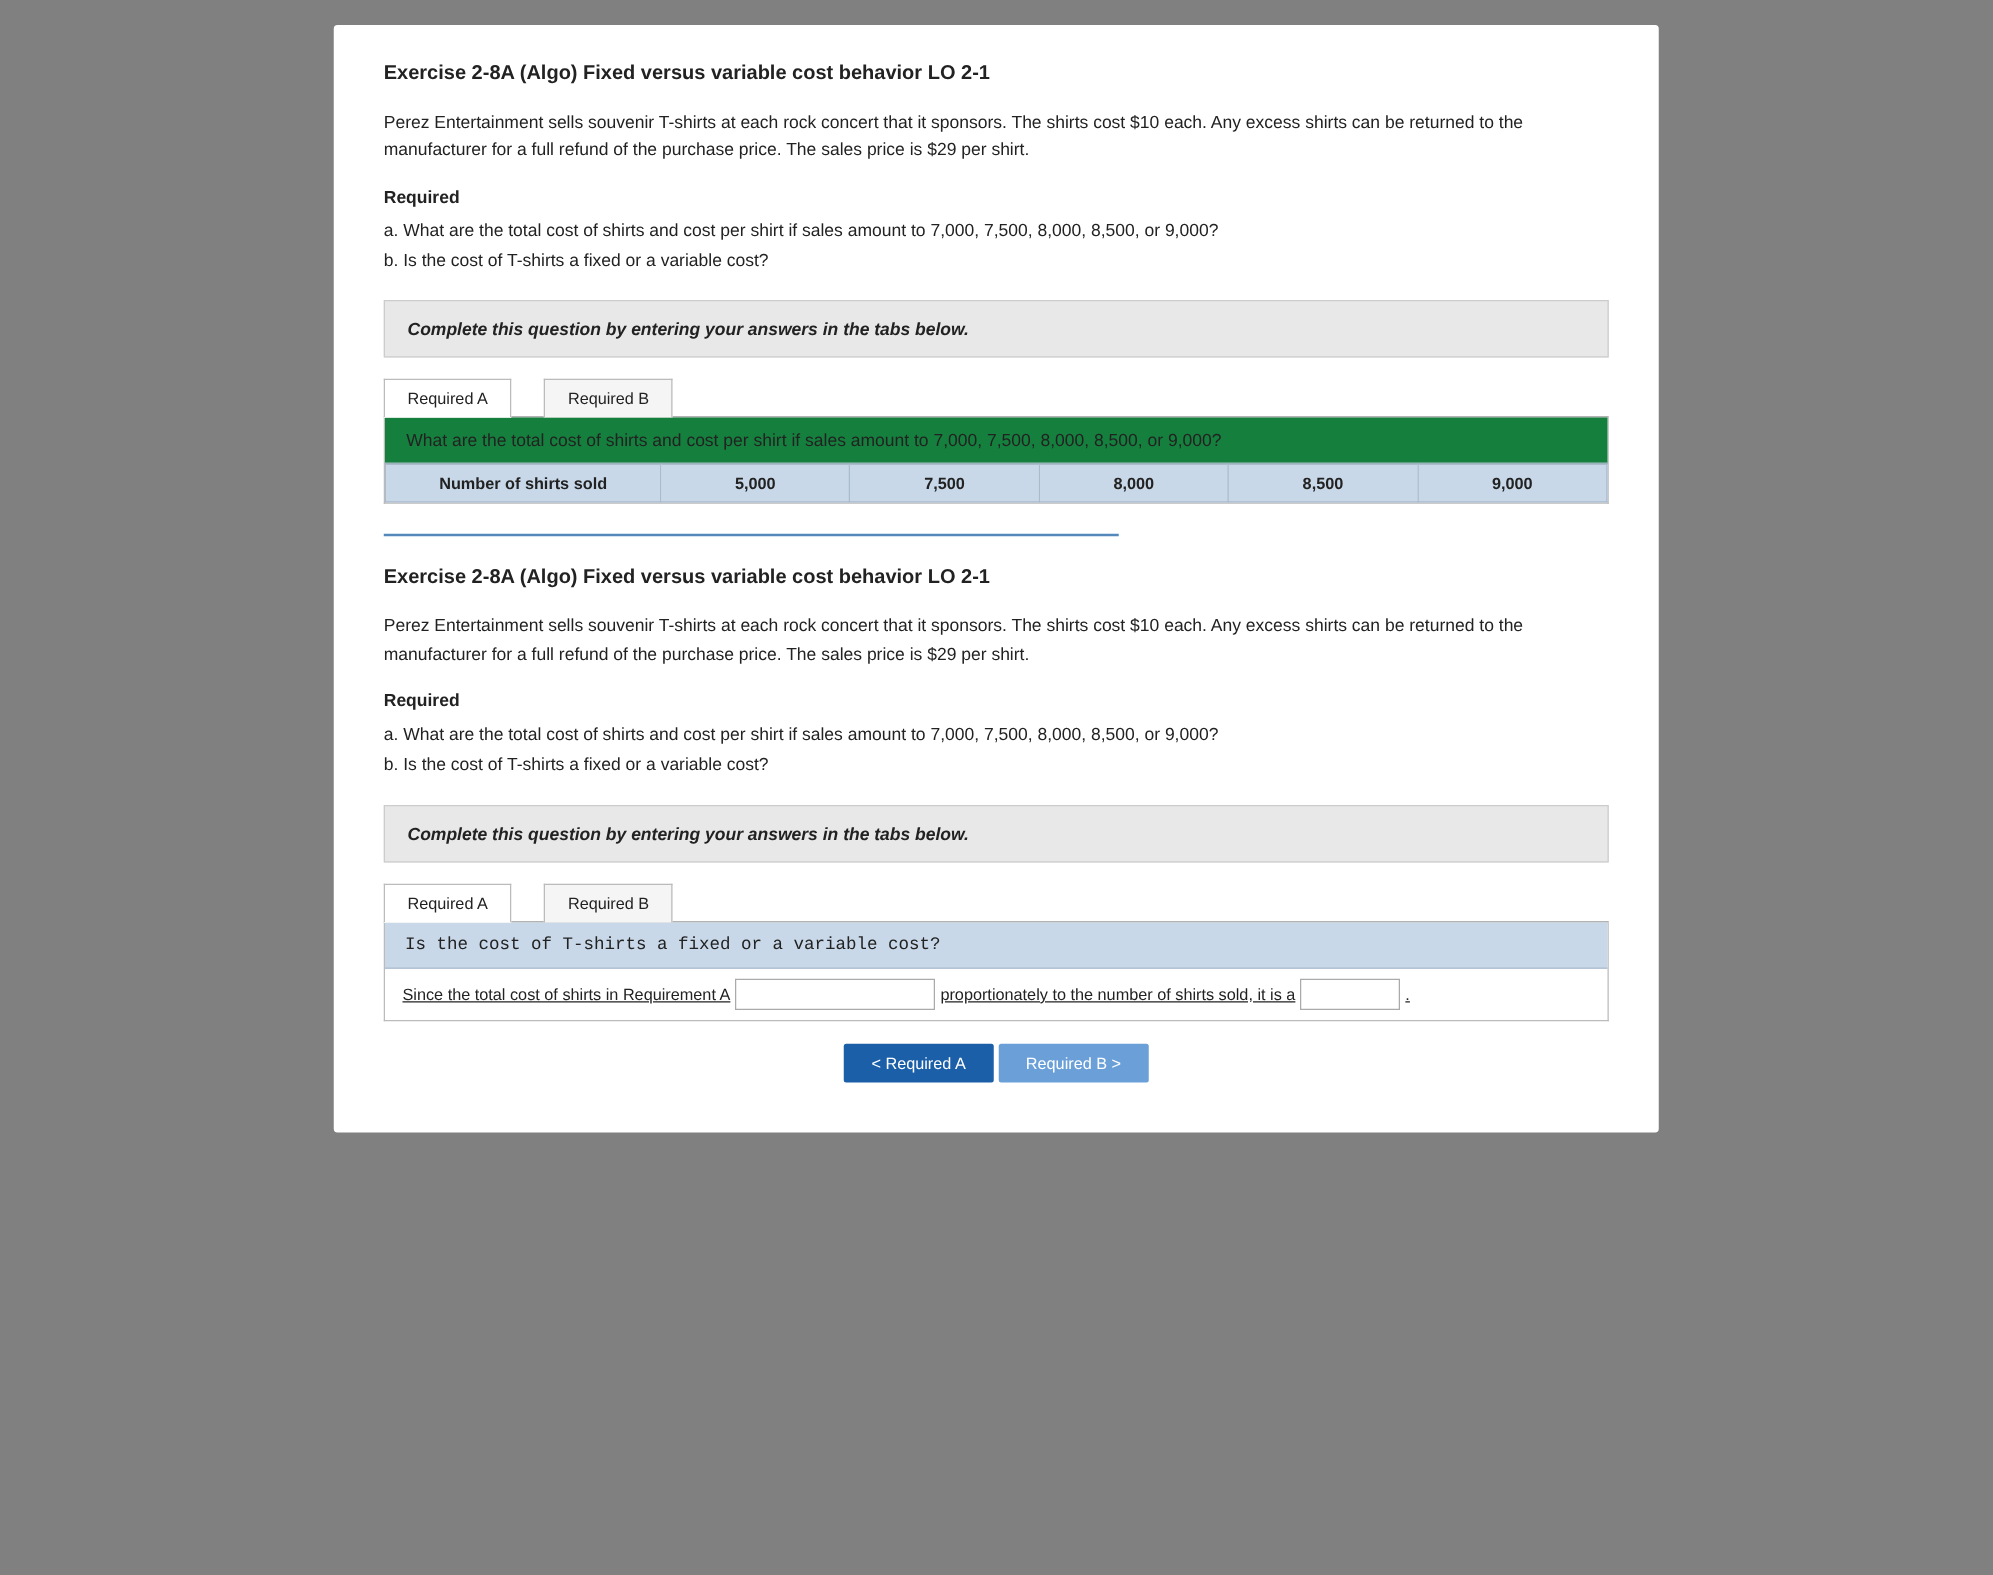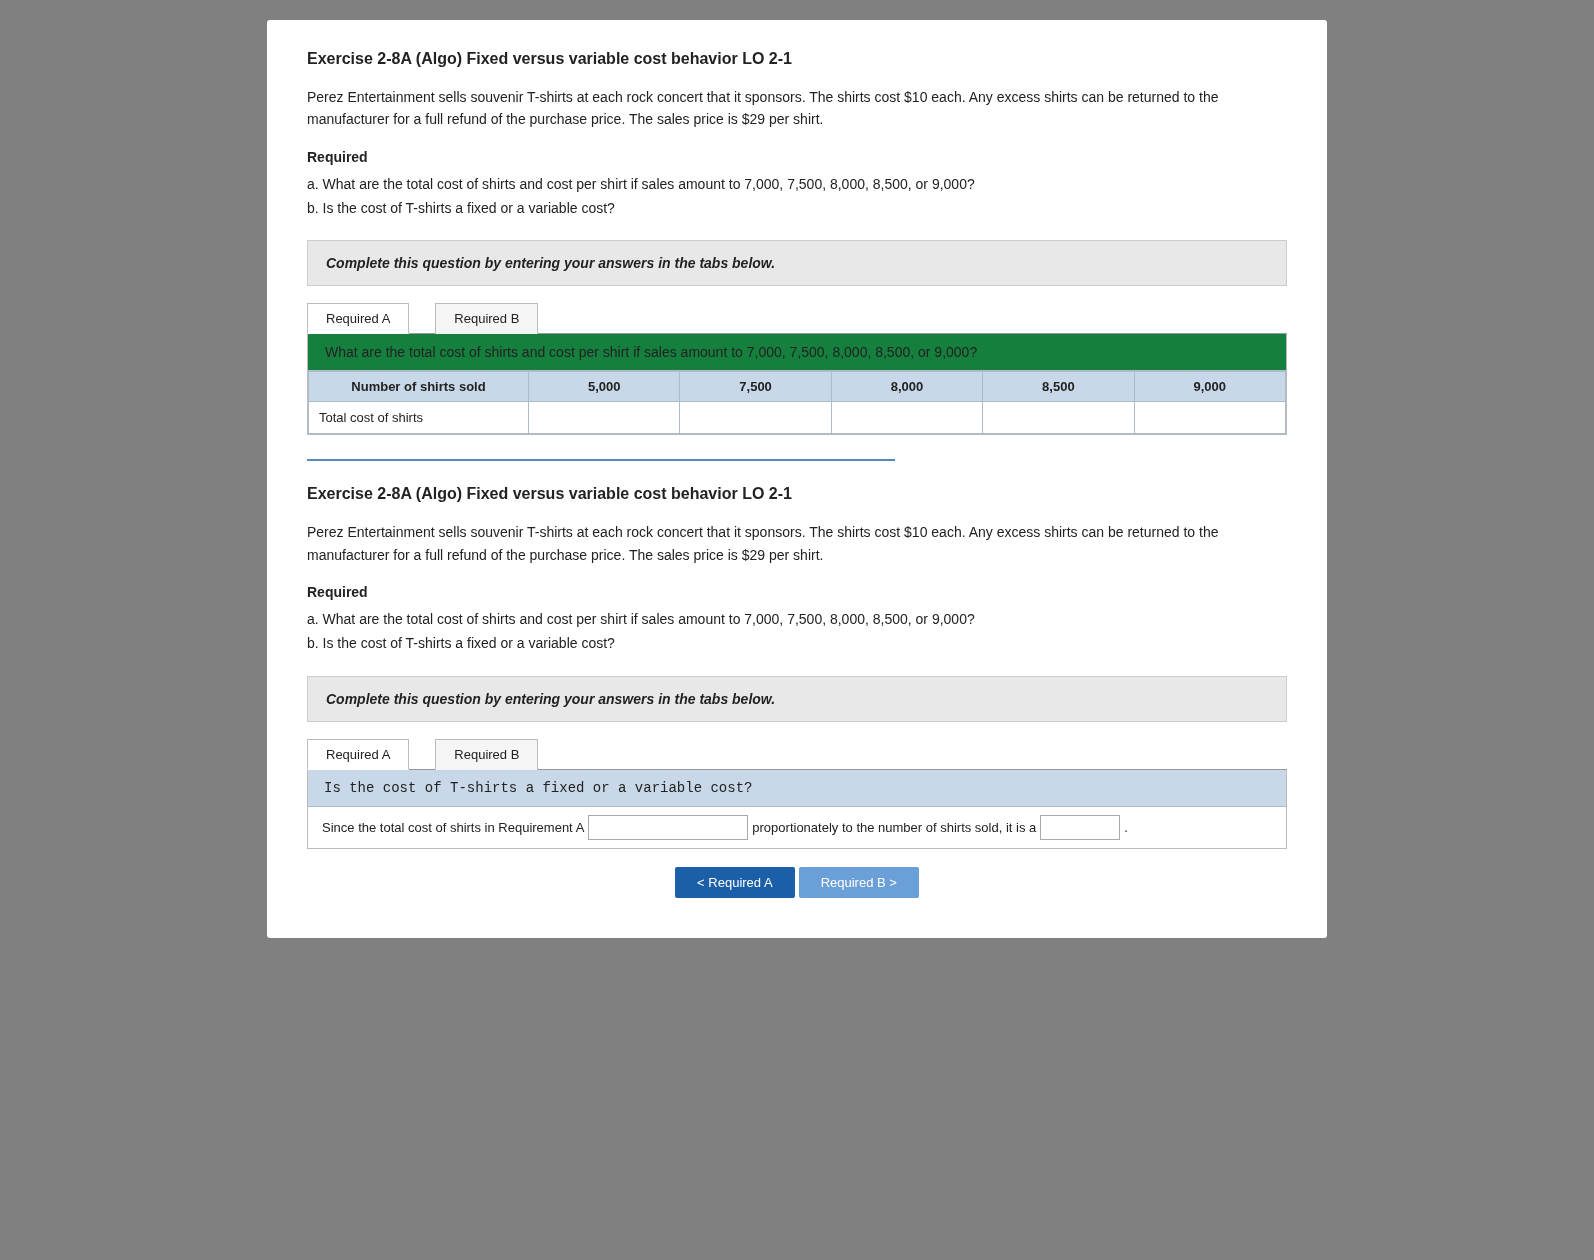--- a/index.html
+++ b/index.html
@@ -164,20 +164,21 @@
       padding: 4px 8px;
       font-size: 13px;
       width: 160px;
       outline: none;
     }
     .required-b-row input.short {
       width: 80px;
     }
     .inline-text {
       font-size: 13px;
+      text-decoration: underline;
     }
     .req-b-question-header {
       background: #c8d8e8;
       padding: 10px 16px;
       font-size: 14px;
       border-bottom: 1px solid #aabbcc;
       font-family: Liberation Mono, monospace;
     }
   </style>
 </head>
@@ -210,28 +211,20 @@
             <tr>
               <th>Number of shirts sold</th>
               <th>5,000</th>
               <th>7,500</th>
               <th>8,000</th>
               <th>8,500</th>
               <th>9,000</th>
             </tr>
           </thead>
           <tbody>
-            <tr>
-              <td>Total cost of shirts</td>
-              <td class="input-cell"><input type="text" style=""></td>
-              <td class="input-cell"><input type="text" style=""></td>
-              <td class="input-cell"><input type="text" style=""></td>
-              <td class="input-cell"><input type="text" style=""></td>
-              <td class="input-cell"><input type="text" style=""></td>
-            </tr>
           </tbody>
         </table>
       </div>
     </div>
 
     <hr class="section-divider">
   </div>
 
   <div>
     <div class="exercise-title">Exercise 2-8A (Algo) Fixed versus variable cost behavior LO 2-1</div>

